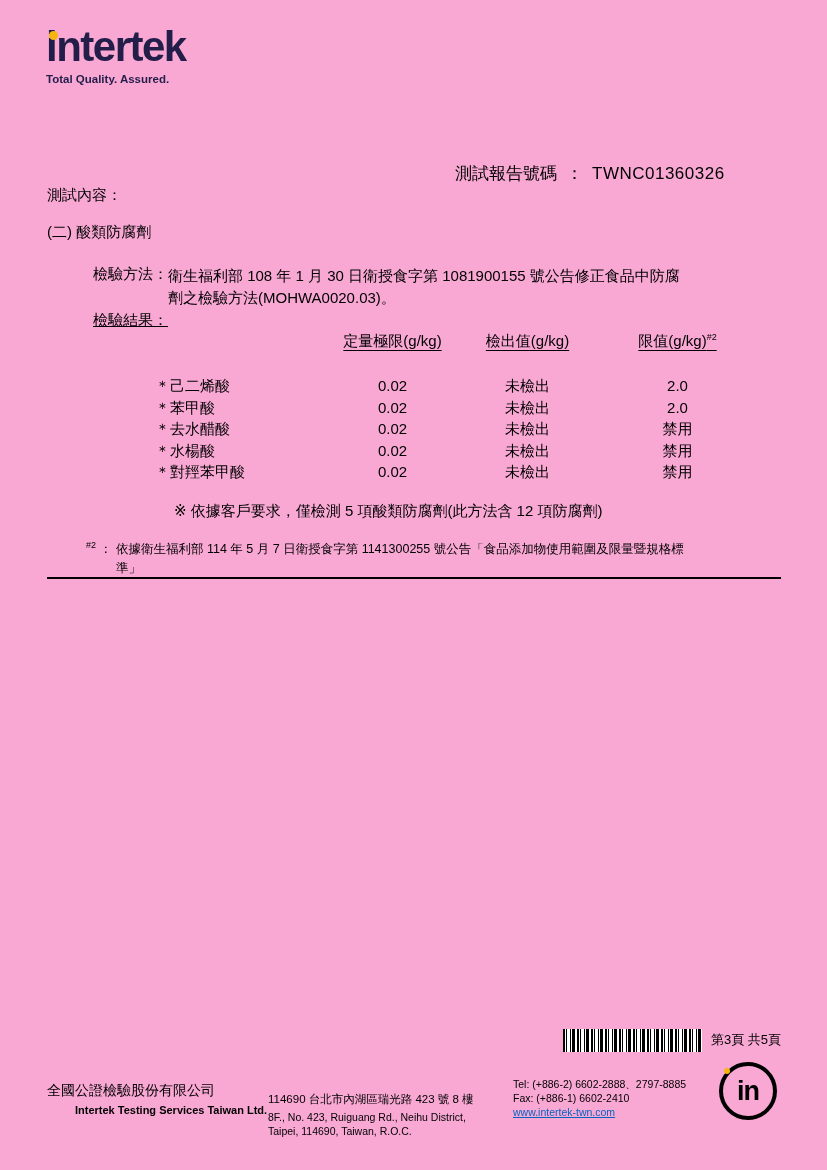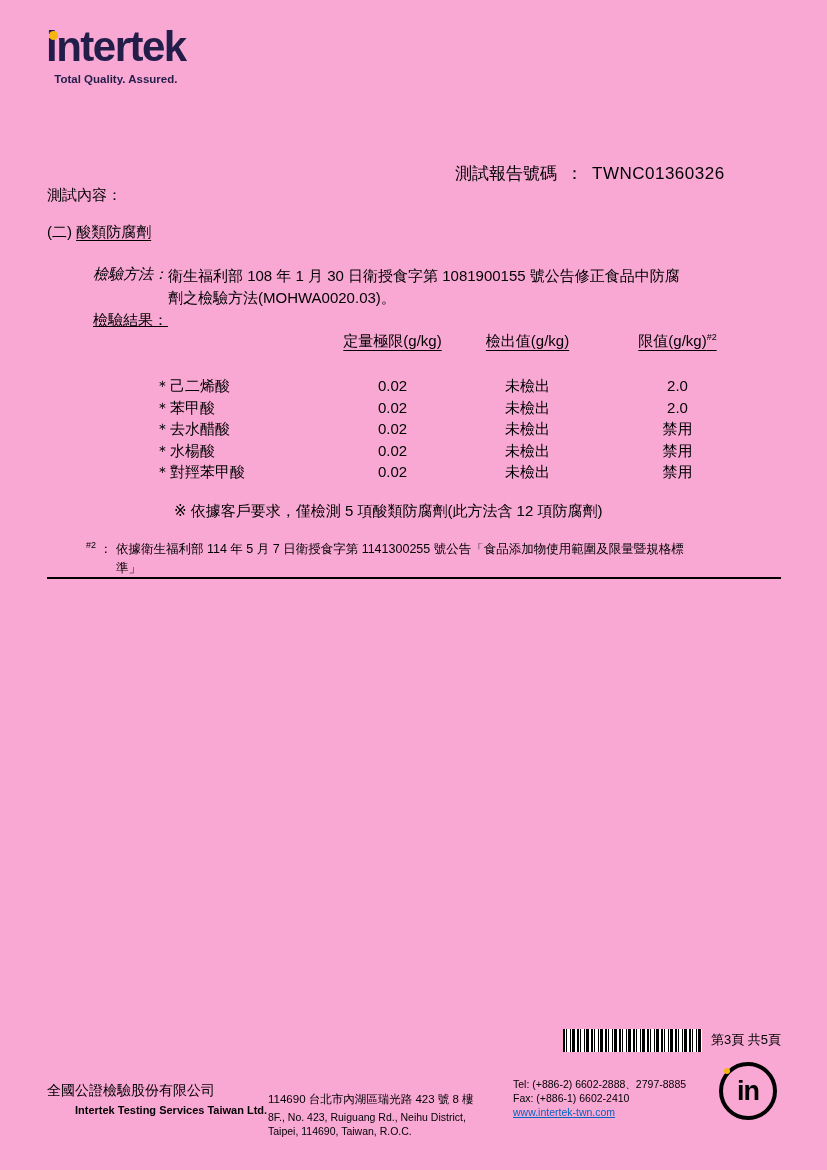--- a/index.html
+++ b/index.html
@@ -16,31 +16,31 @@
     font-family:"Liberation Sans","DejaVu Sans",sans-serif;
     font-weight:700; font-size:42px; line-height:1; letter-spacing:-1.5px;
     color:#221d49;
   }
   .logo-dot {
     position:absolute; left:3px; top:5px; width:9px; height:9px;
     border-radius:50%; background:#f6b40e;
   }
   .logo-tagline {
     margin-top:5px; font-family:"Liberation Sans","DejaVu Sans",sans-serif;
-    font-weight:700; font-size:11.5px; color:#221d49; letter-spacing:0px;text-align:center;
+    font-weight:700; font-size:11.5px; color:#221d49; letter-spacing:0px;
   }
   
   .report-no { position:absolute; left:455px; top:162px; font-size:17px; }
   .report-no .sep { margin:0 9px; }
   .report-no .val { letter-spacing:0.5px; }
   .content-label { position:absolute; left:47px; top:186px; font-size:15px; }
   .section { position:absolute; left:47px; top:223px; font-size:15px; }
-  .section .u { text-decoration:underline; text-underline-offset:3px; }
+  .section .u { text-underline-offset:3px; }
   .method { position:absolute; left:93px; top:265px; font-size:15px; display:flex; }
-  .method .lbl { white-space:nowrap;font-style:italic; }
+  .method .lbl { white-space:nowrap; }
   .method .lines { line-height:22px; }
   .result-label { position:absolute; left:93px; top:311px; font-size:15px;text-decoration:underline; }
   .results-table { position:absolute; left:155px; top:332px; width:600px; font-size:15px; }
   .t-head, .t-row { display:grid; grid-template-columns:175px 125px 145px 155px; }
   .t-head { margin-bottom:24px; }
   .t-row { line-height:21.6px; }
   .t-cell.center { text-align:center; }
   .th-underline { text-decoration:underline; text-underline-offset:4px; }
   sup.ref { font-size:9px; vertical-align:super; }
   .note { position:absolute; left:174px; top:502px; font-size:15px; }

